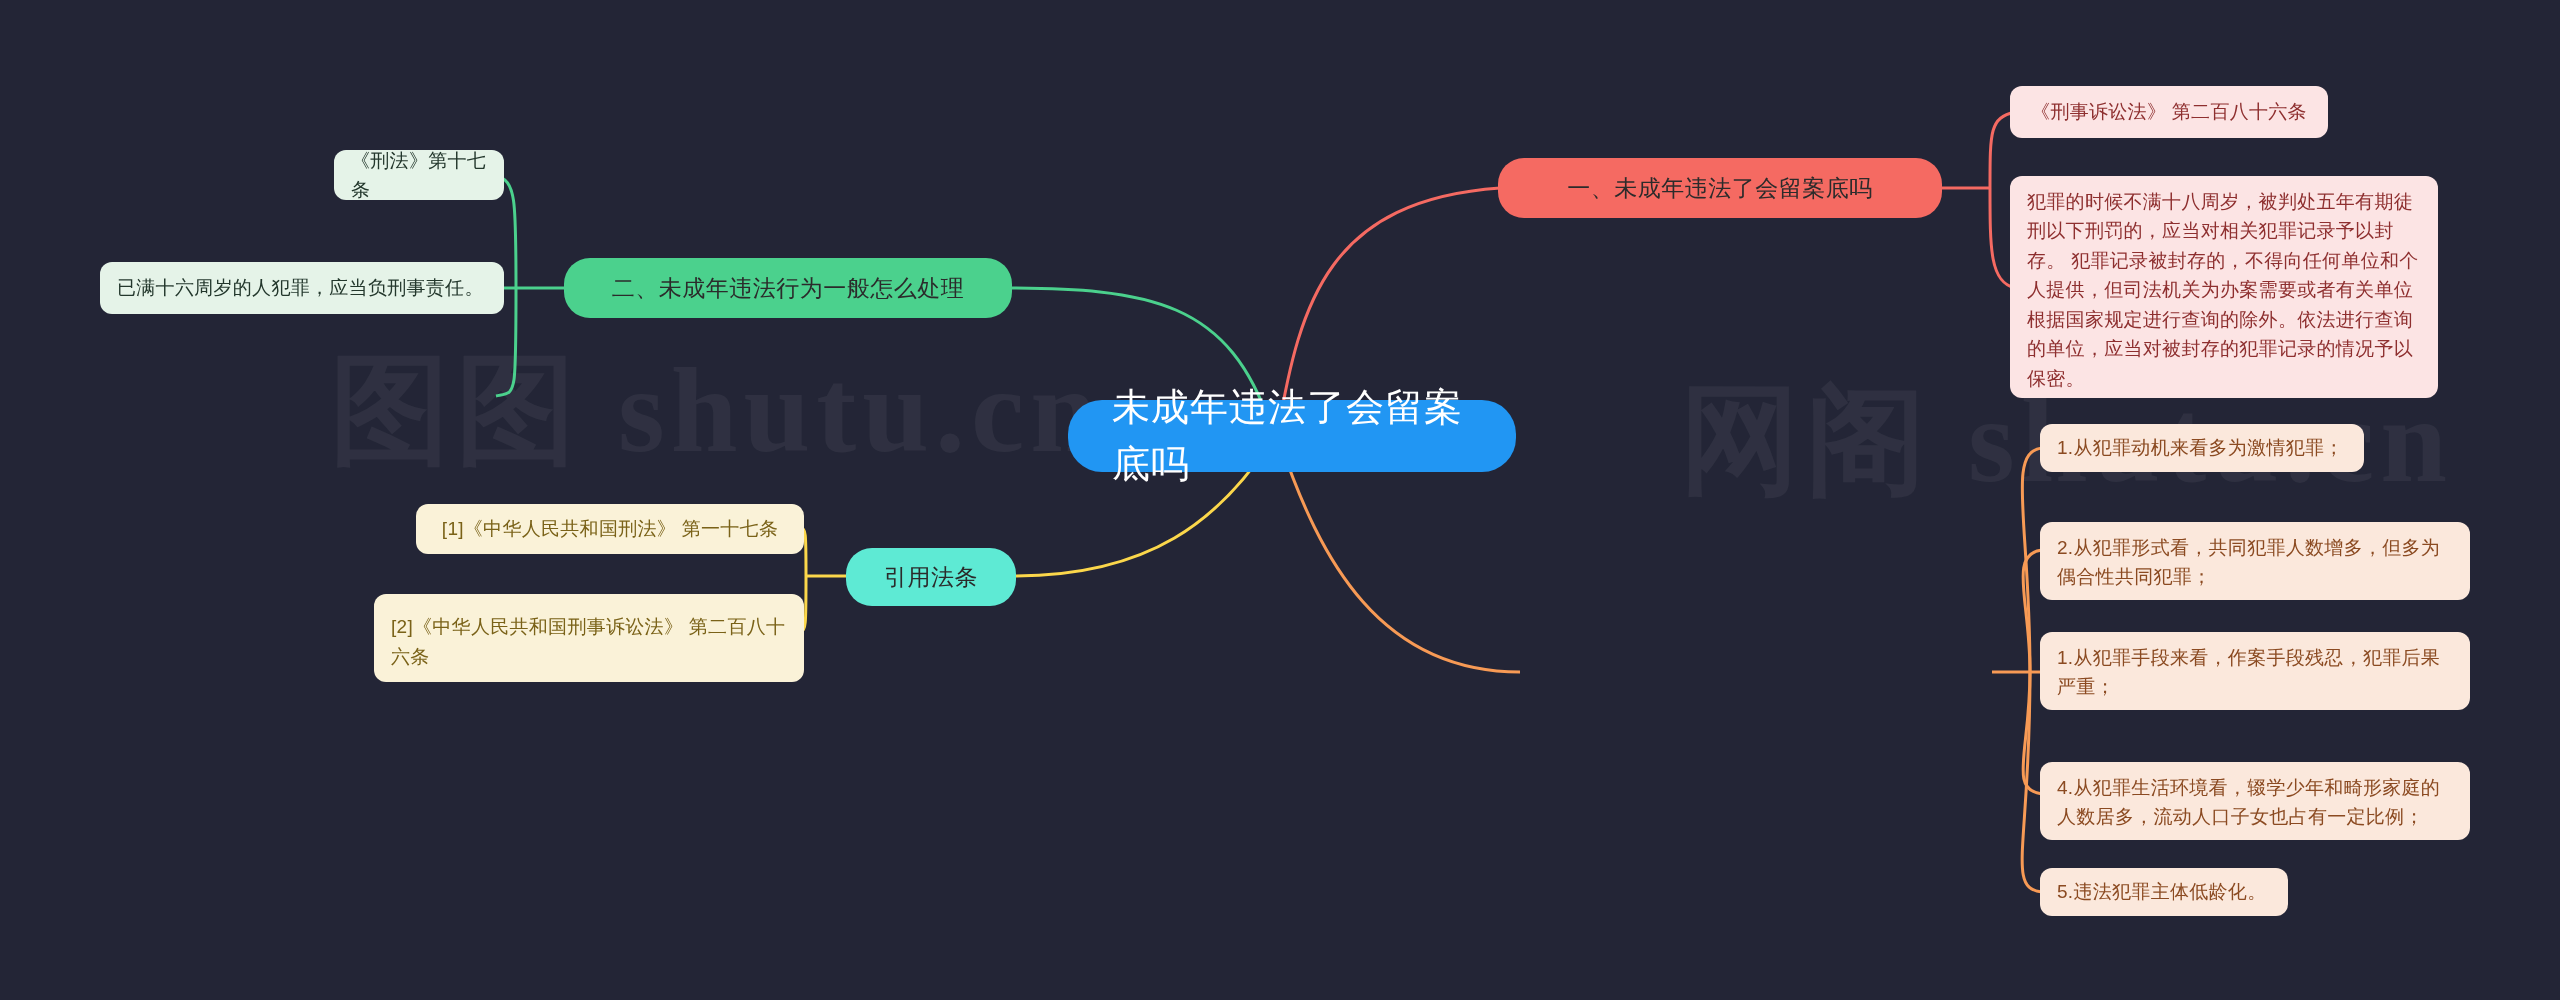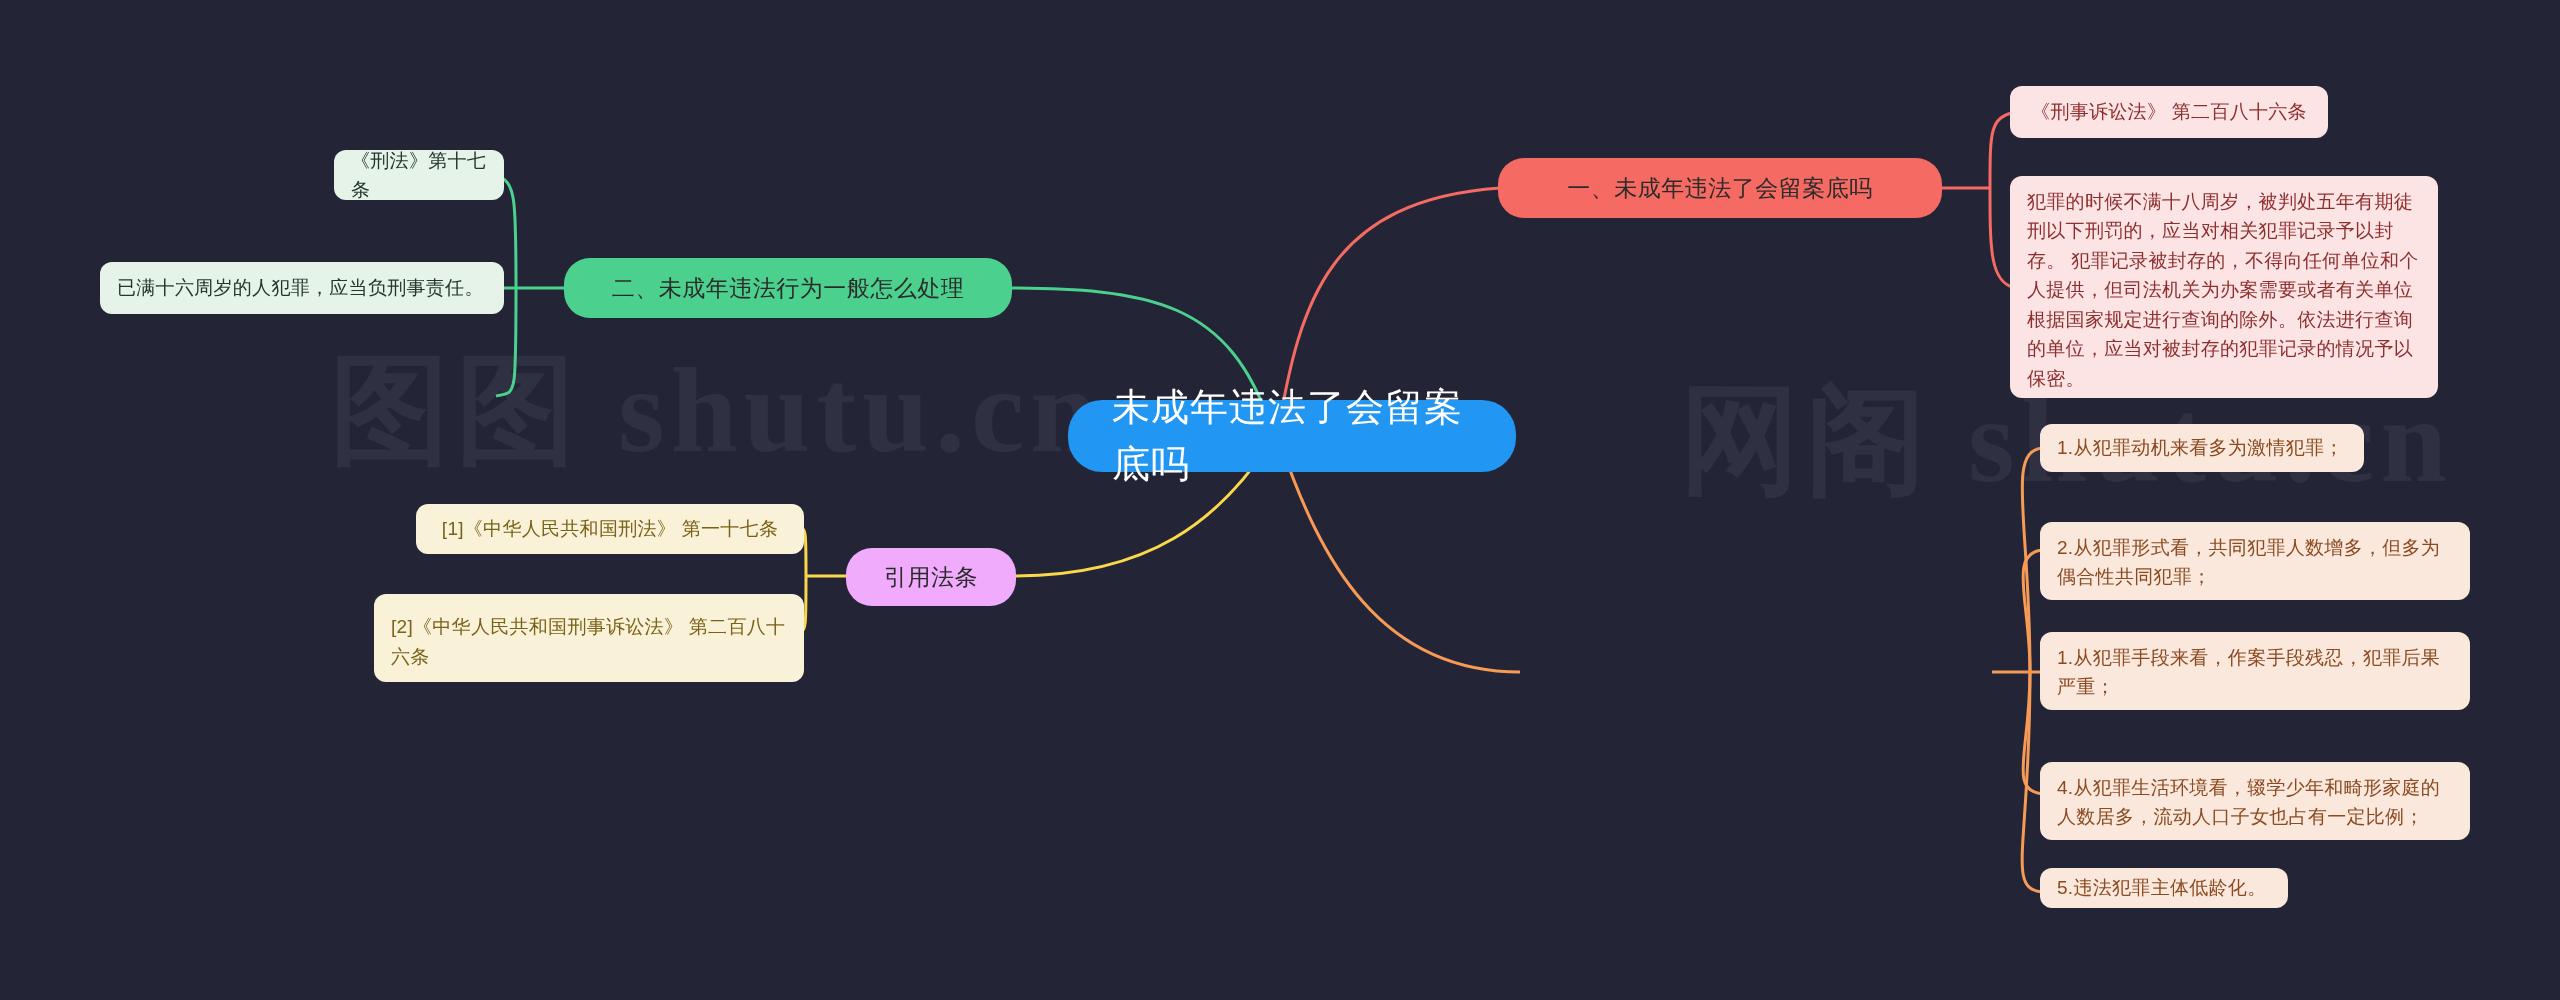--- a/index.html
+++ b/index.html
@@ -66,21 +66,21 @@
   .topic {
     border-radius: 26px;
     font-size: 23px;
     padding: 12px 30px;
     color: #2b2b2b;
     justify-content: center;
     letter-spacing: 0.5px;
   }
   .topic-red    { background: #f56a62; }
   .topic-green  { background: #4bd18d; }
-  .topic-yellow { background: #f0abfc; }
+  .topic-yellow { background: #5eead4; }
   .topic-orange { background: #f79a55; }
 
   
   .leaf {
     border-radius: 12px;
     font-size: 19px;
     padding: 11px 17px;
     line-height: 1.55;
     letter-spacing: 0.3px;
   }
@@ -178,17 +178,17 @@
   </div>
 
   <div class="node leaf leaf-orange" style="left:2040px; top:632px; width:430px; height:78px; align-items:flex-start;">
     <span>1.从犯罪手段来看，作案手段残忍，犯罪后果严重；</span>
   </div>
 
   <div class="node leaf leaf-orange" style="left:2040px; top:762px; width:430px; height:78px; align-items:flex-start;">
     <span>4.从犯罪生活环境看，辍学少年和畸形家庭的人数居多，流动人口子女也占有一定比例；</span>
   </div>
 
-  <div class="node leaf leaf-orange" style="left:2040px; top:868px; width:248px; height:40px;">
+  <div class="node leaf leaf-orange" style="left:2040px; top:868px; width:248px; height:48px;">
     <span>5.违法犯罪主体低龄化。</span>
   </div>
 
 </div>
 
 </body></html>

